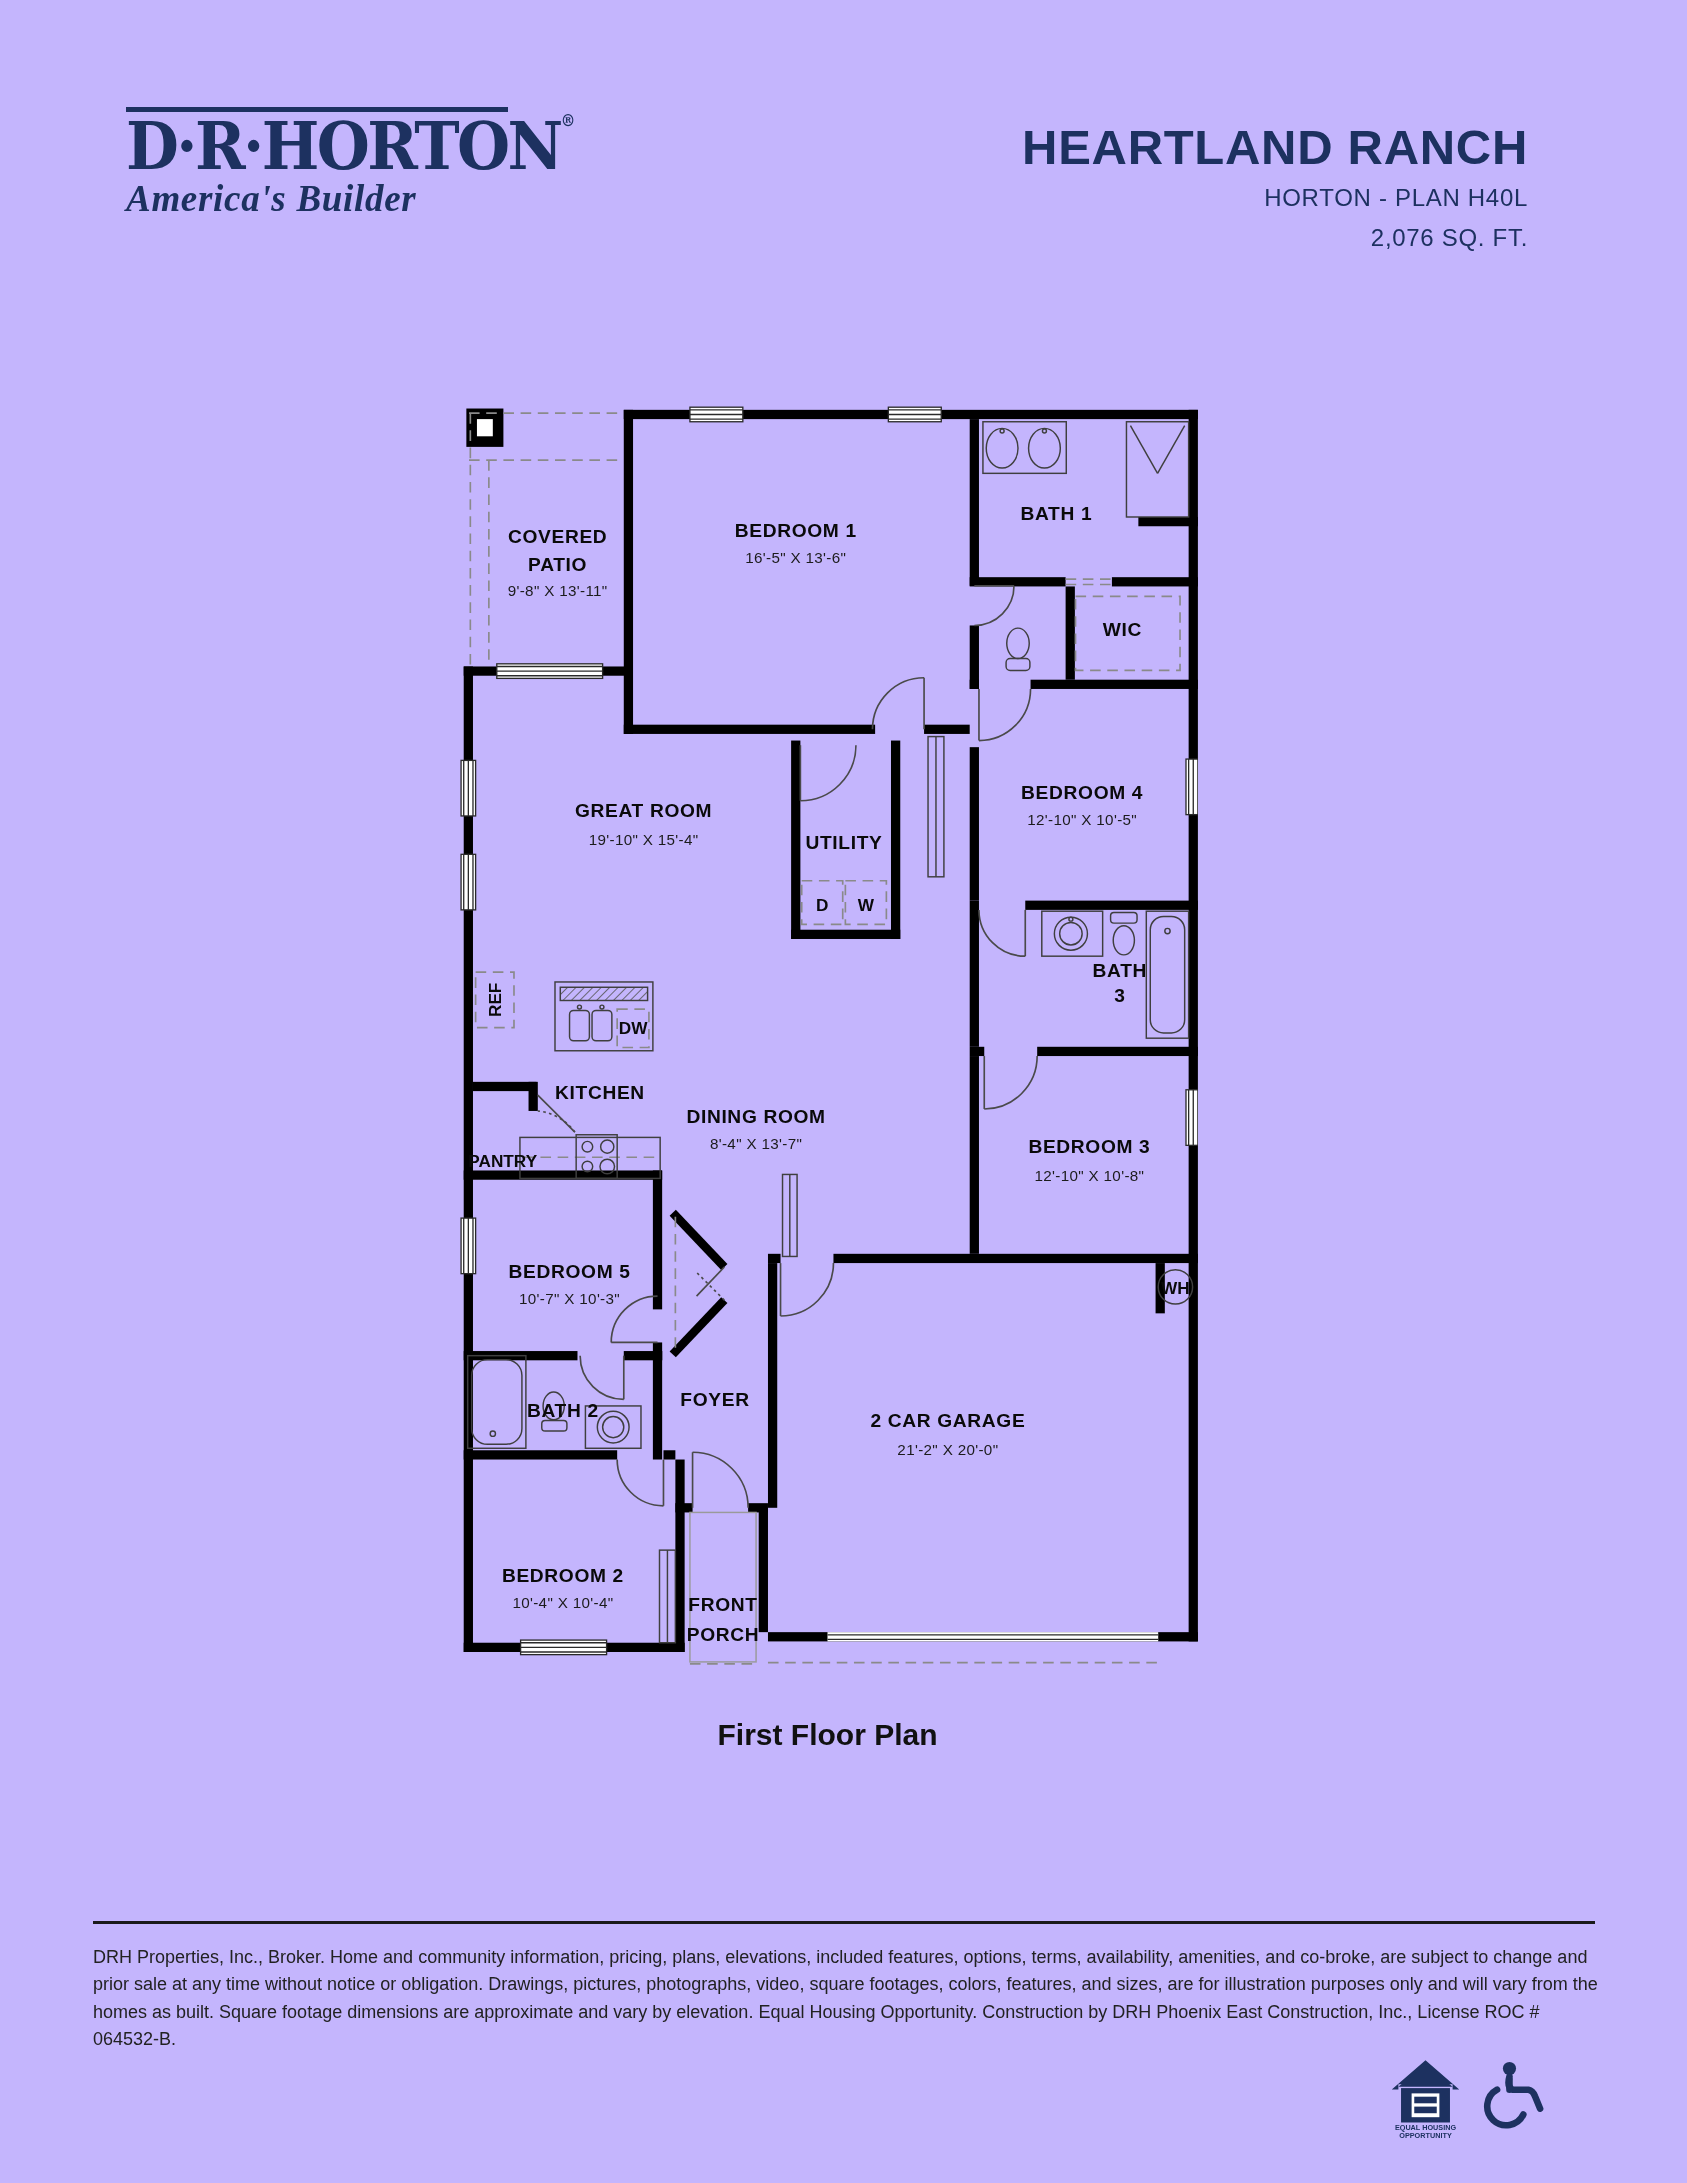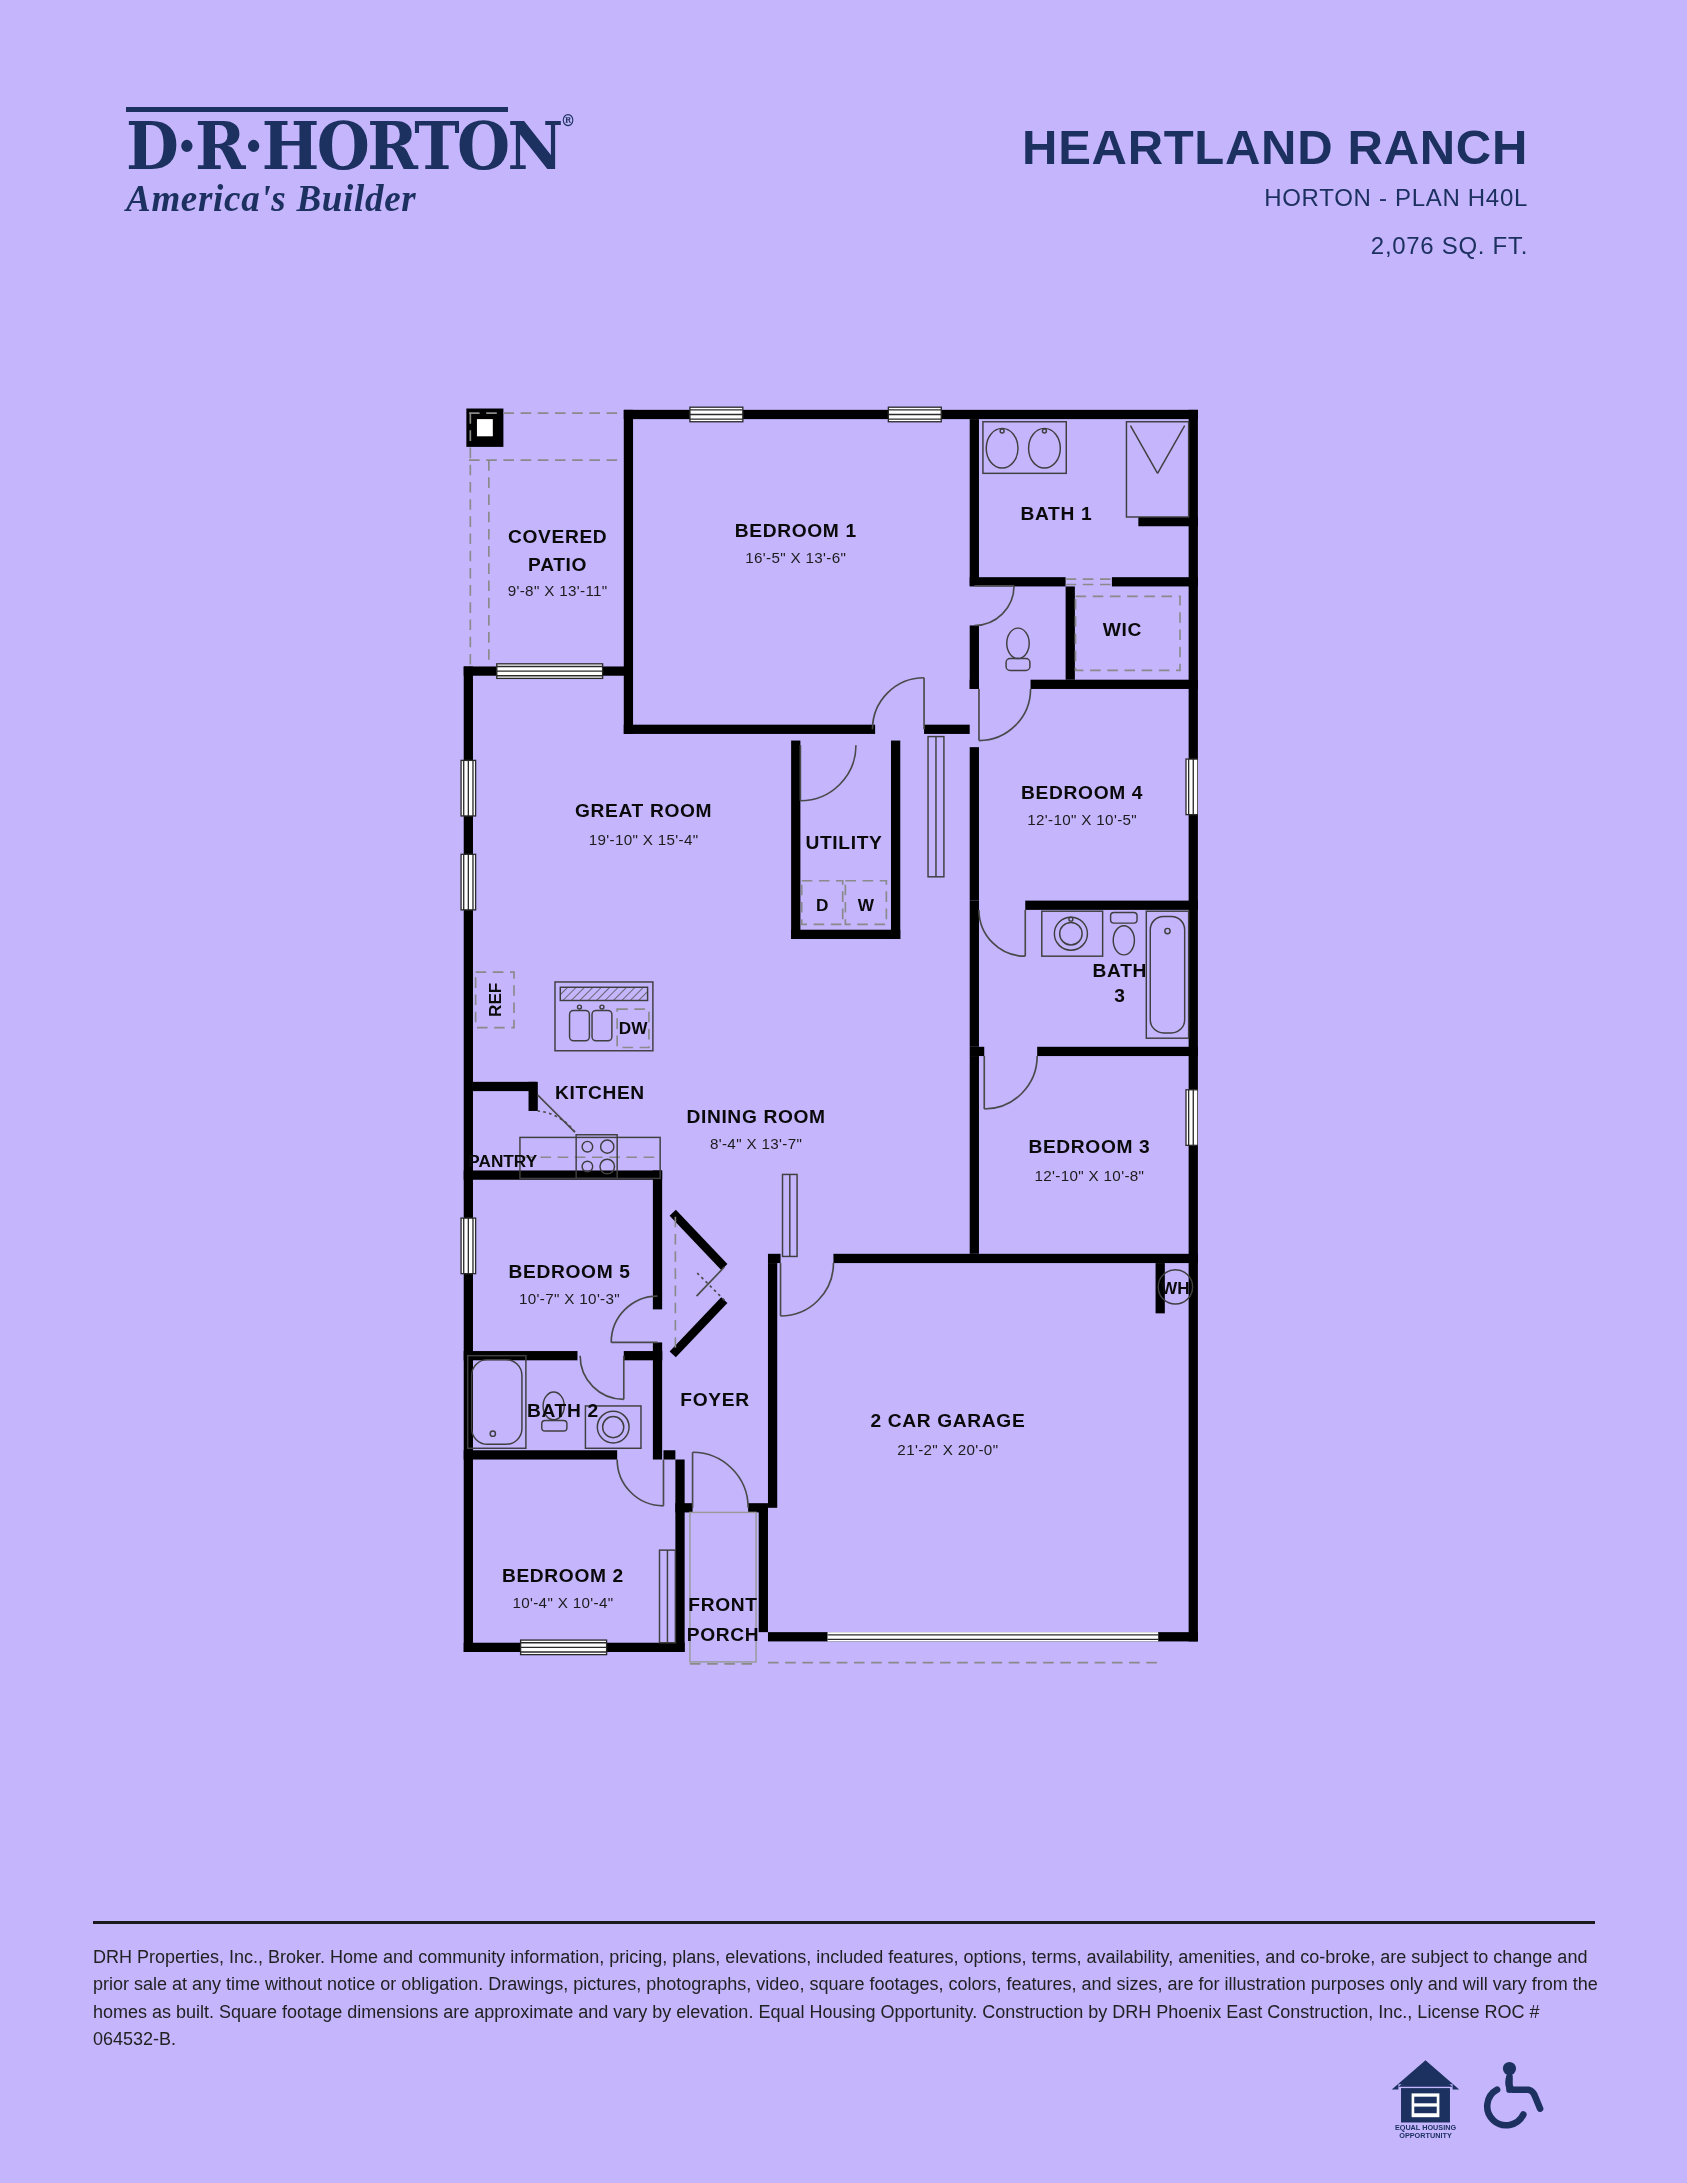--- a/index.html
+++ b/index.html
@@ -10,21 +10,21 @@
   .logo-rule{height:4.6px;background:#1d3160;width:100%;}
   .logo-text{font-family:"DejaVu Serif", serif;font-weight:bold;color:#1d3160;
              font-size:61px;letter-spacing:-2.6px;line-height:1.05;transform:scaleY(1.08);
              transform-origin:left top;white-space:nowrap;}
   .logo-text sup{font-size:14.6px;letter-spacing:0;vertical-align:40px;}
   .logo-tagline{font-family:Liberation Serif, serif;font-style:italic;font-weight:bold;
                 color:#1d3160;font-size:37px;margin-top:1.3px;letter-spacing:0.7px;}
   .titleblock{position:absolute;right:159px;top:119px;text-align:right;color:#1d3160;}
   .plan-title{font-size:49px;font-weight:bold;letter-spacing:0.7px;white-space:nowrap;}
   .plan-sub{font-size:24px;margin-top:9.3px;letter-spacing:0.7px;}
-  .plan-sqft{font-size:24px;margin-top:20px;letter-spacing:0.7px;}
+  .plan-sqft{font-size:24px;margin-top:12px;letter-spacing:0.7px;}
   
   .plansvg{position:absolute;left:457px;top:390px;width:741px;height:1303px;}
   .caption{position:absolute;left:457px;top:1718px;width:741px;text-align:center;
            font-size:30px;font-weight:bold;color:#111;}
   
   .rule{position:absolute;left:93px;top:1921px;width:1502px;height:2.6px;background:#1a1a1a;}
   .disclaimer{position:absolute;left:93px;top:1944px;width:1512px;font-size:18px;
               line-height:1.52;color:#222;}
   .footer-left{position:absolute;left:93px;top:2079px;color:#1d3160;font-weight:bold;
                font-size:22.5px;line-height:1.25;}
@@ -381,20 +381,21 @@
       <text class="rdims" x="160" y="1842">10'-4" X 10'-4"</text>
 
       <text class="rlabel" x="402" y="1846">FRONT</text>
       <text class="rlabel" x="402" y="1892">PORCH</text>
 
       <text class="rlabel" x="742" y="1568">2 CAR GARAGE</text>
       <text class="rdims" x="742" y="1610">21'-2" X 20'-0"</text>
     </g>
   </svg>
 
+  <div class="caption">First Floor Plan</div>
 
   <div class="rule"></div>
   <div class="disclaimer">DRH Properties, Inc., Broker. Home and community information, pricing, plans, elevations, included features, options, terms, availability, amenities, and co-broke, are subject to change and prior sale at any time without notice or obligation. Drawings, pictures, photographs, video, square footages, colors, features, and sizes, are for illustration purposes only and will vary from the homes as built. Square footage dimensions are approximate and vary by elevation. Equal Housing Opportunity. Construction by DRH Phoenix East Construction, Inc., License ROC # 064532-B.</div>
 
 
   <svg class="eho" width="73" height="82" viewBox="0 0 110 124">
     <g fill="#1d3160">
       <polygon points="55,2 4,46 14,46 14,38 96,38 96,46 106,46"></polygon>
       <polygon points="55,8 14,42 96,42"></polygon>
       <rect x="18" y="44" width="74" height="52"></rect>

